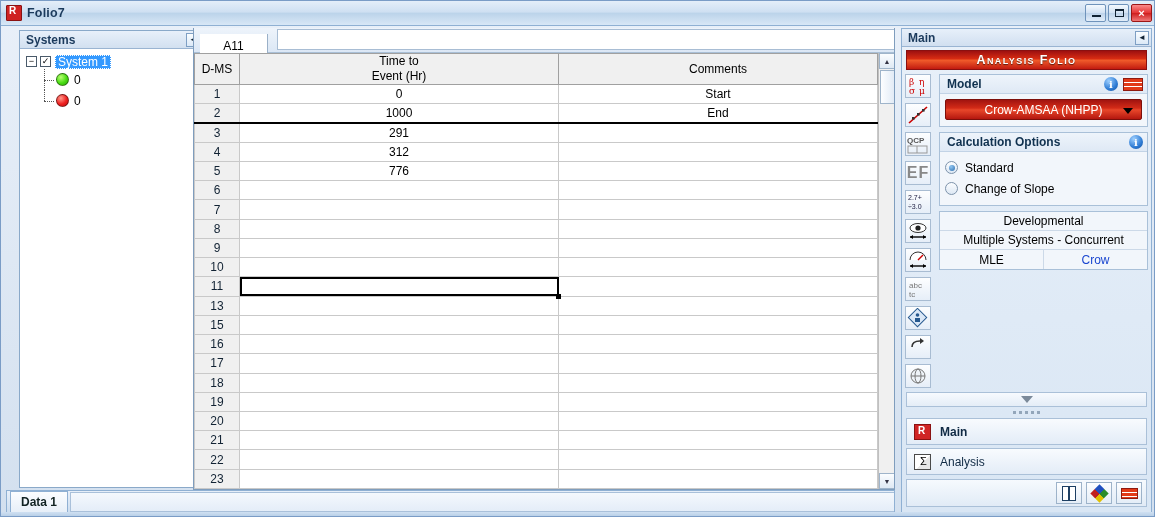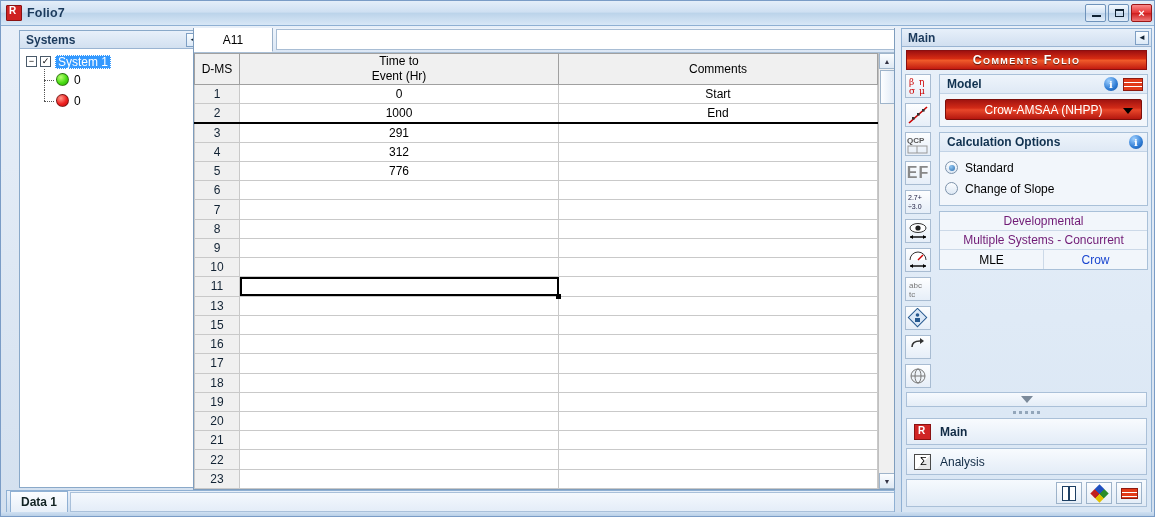--- a/index.html
+++ b/index.html
@@ -117,21 +117,21 @@
   
   .sheet-wrap {
     position: absolute; left: 192px; top: 27px; width: 702px; height: 462px;
     background: #fff; border: 1px solid #7f9dbd; border-top: none;
   }
   .namebar {
     display: flex; height: 25px; background: linear-gradient(180deg,#eef4fb,#dbe7f5);
     border-bottom: 1px solid #a9bfd6;
   }
   .namebox {
-    width: 79px; height: 24px; margin: 0; background: #fff;
+    width: 68px; height: 24px; margin: 6px; background: #fff;
     border-right: 1px solid #9ab0c8; border-bottom: 1px solid #fff;
     display: flex; align-items: center; justify-content: center;
     font-size: 12px; color: #000;
   }
   .formulabar {
     flex: 1; background: #fff; border: 1px solid #a8bdd4; border-right: none;
     margin: 1px 0 0 3px; height: 21px;
   }
   .grid-scroll {
     position: relative; height: 436px; overflow: hidden; background: #fff;
@@ -270,21 +270,21 @@
   .radio.on::after {
     content: ""; width: 6px; height: 6px; border-radius: 50%;
     background: radial-gradient(circle at 35% 30%, #8fc5f2, #2f6fae);
   }
   .status-box { background: #f2f6fb; border: 1px solid #a9c0d8; margin-bottom: 5px; }
   .status-row {
     height: 19px; display: flex; align-items: center; justify-content: center;
     border-bottom: 1px solid #ccd9e8; font-size: 12px;
   }
   .status-row:last-child { border-bottom: none; }
-  .st-red { color: #701a75; }
+  .st-red { color: #000000; }
   .st-split { display: flex; height: 19px; }
   .st-split > div {
     flex: 1; display: flex; align-items: center; justify-content: center; font-size: 12px;
   }
   .st-split > div:first-child { border-right: 1px solid #ccd9e8; color: #000; }
   .st-blue { color: #1a46d0; }
   .collapse-bar {
     position: absolute; left: 4px; right: 4px; top: 363px; height: 15px;
     background: linear-gradient(180deg,#f7fafe,#e4edf7);
     border: 1px solid #aac0d8; display: flex; align-items: center; justify-content: center;
@@ -536,21 +536,21 @@
     <div class="tab-rest"></div>
   </div>
 
   <div class="right-panel">
     <div class="rp-head">
       <span>Main</span>
       <span class="panel-collapse">◄</span>
     </div>
 
     <div class="folio-banner">
-      <span>Comments Folio</span>
+      <span>Analysis Folio</span>
     </div>
 
     <div class="rp-body">
       <div class="icon-col">
         <div class="tool-ico greek">
           <svg width="22" height="20" viewBox="0 0 22 20">
             <text x="2" y="9" font-size="9" fill="#c00" font-family="DejaVu Serif">β</text>
             <text x="12" y="9" font-size="9" fill="#c00" font-family="DejaVu Serif">η</text>
             <text x="2" y="18" font-size="9" fill="#c00" font-family="DejaVu Serif">σ</text>
             <text x="12" y="18" font-size="9" fill="#c00" font-family="DejaVu Serif">μ</text>

